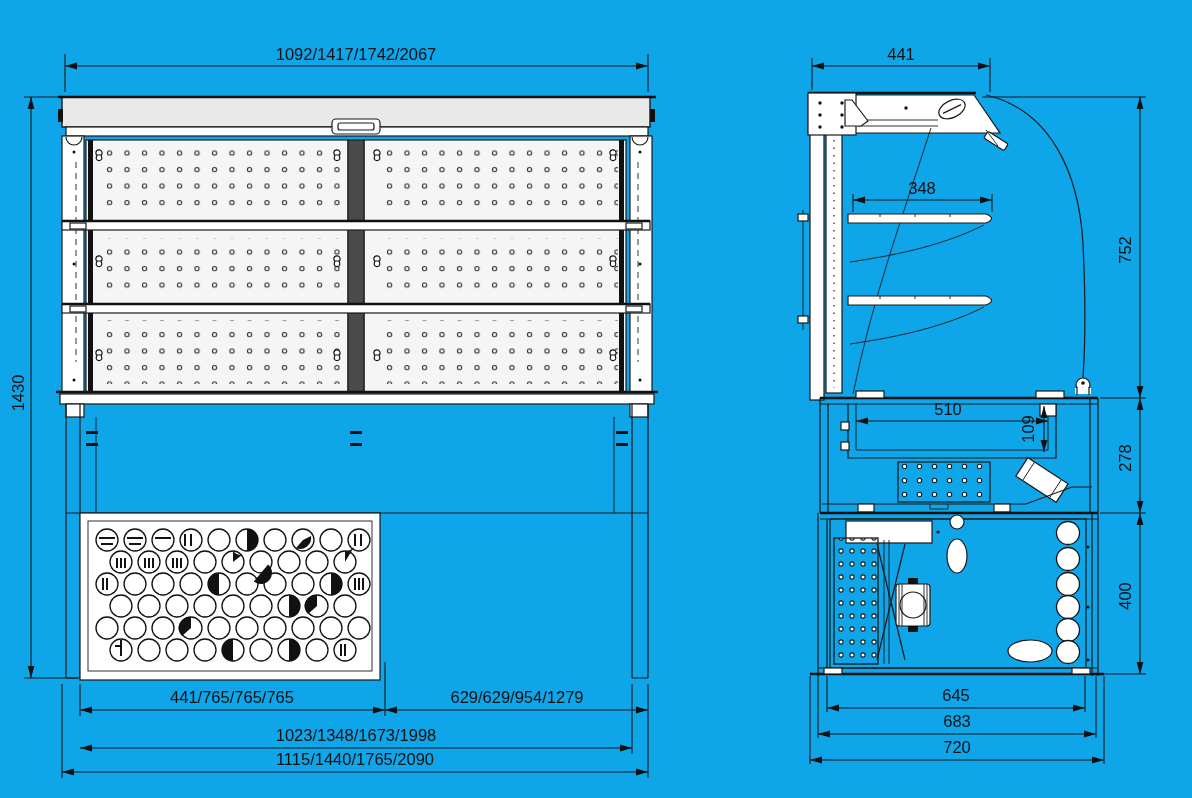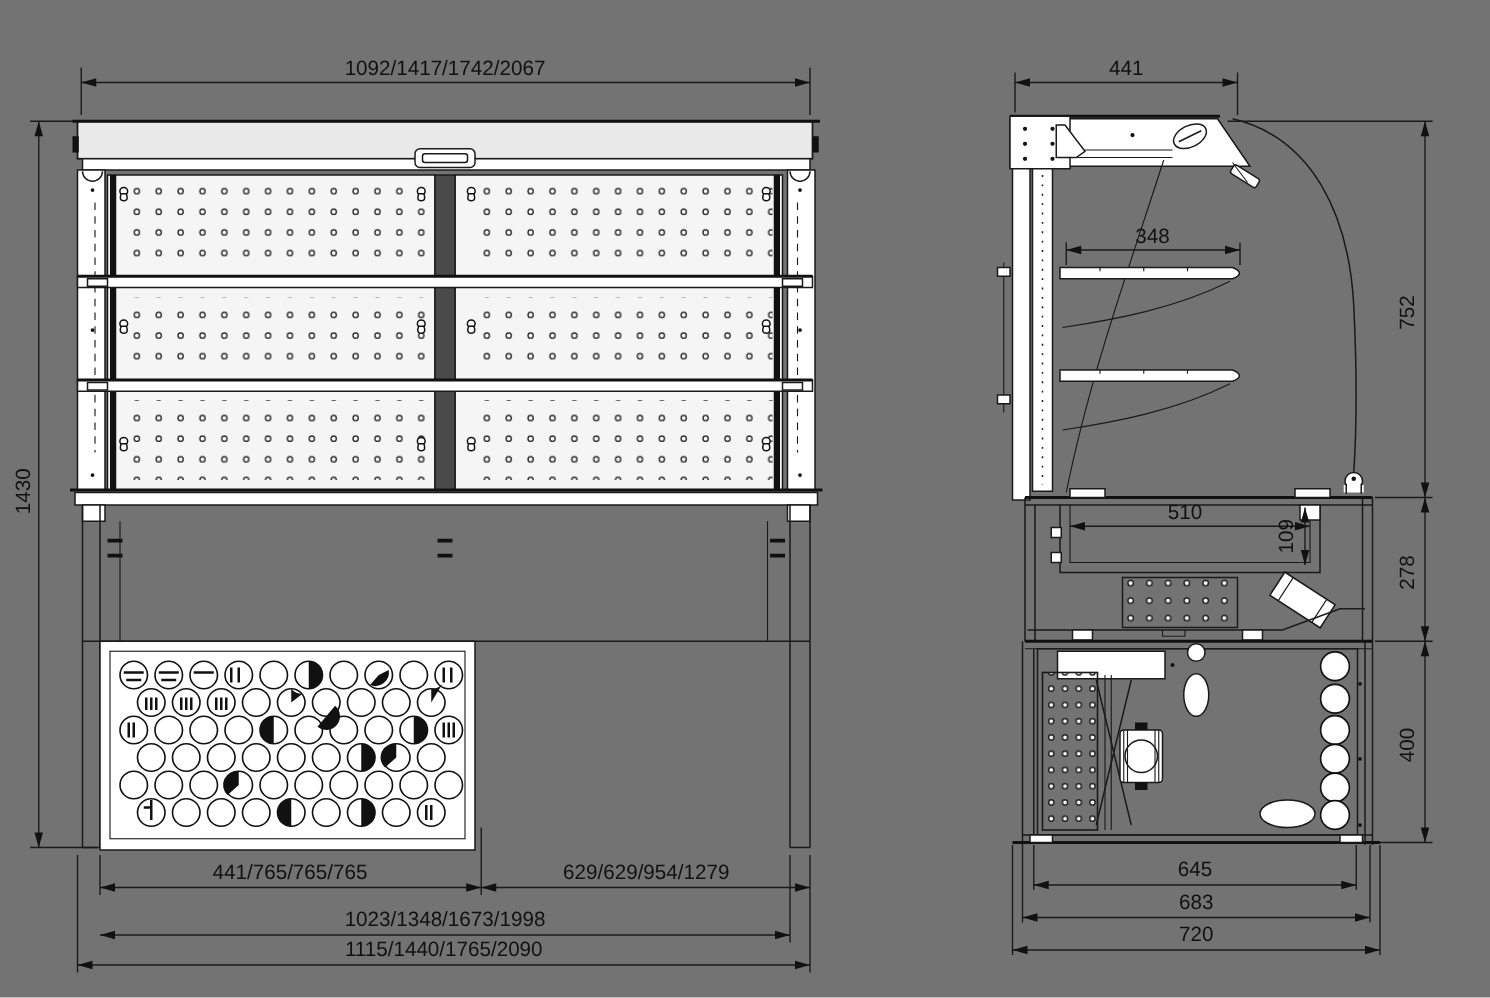--- a/index.html
+++ b/index.html
@@ -1,16 +1,16 @@
 <!DOCTYPE html>
 <html><head>
 <meta charset="utf-8">
 <style>
   html,body{margin:0;padding:0;background:#fff;}
-  #canvas{position:relative;width:1192px;height:798px;background:#737373;overflow:hidden;}
+  #canvas{position:relative;width:1192px;height:798px;background:#0ea5e9;overflow:hidden;}
   svg{display:block;}
   .ln{stroke:#1a1a1a;stroke-width:1.2;fill:none;}
   .ln-thin{stroke:#1a1a1a;stroke-width:0.9;fill:none;}
   .ln-bold{stroke:#111;stroke-width:2.3;fill:none;}
   .fillw{fill:#ffffff;stroke:#1a1a1a;stroke-width:1.2;}
   .fillg{fill:#e9e9e9;stroke:#1a1a1a;stroke-width:1.4;}
   .fillp{fill:#f5f5f5;stroke:#1a1a1a;stroke-width:1.2;}
   .dk{fill:#111;}
   .dim{stroke:#1a1a1a;stroke-width:1.1;fill:none;}
   text.dimtxt{font-family:"Liberation Sans","DejaVu Sans",sans-serif;font-size:16.5px;fill:#111;text-anchor:middle;}

